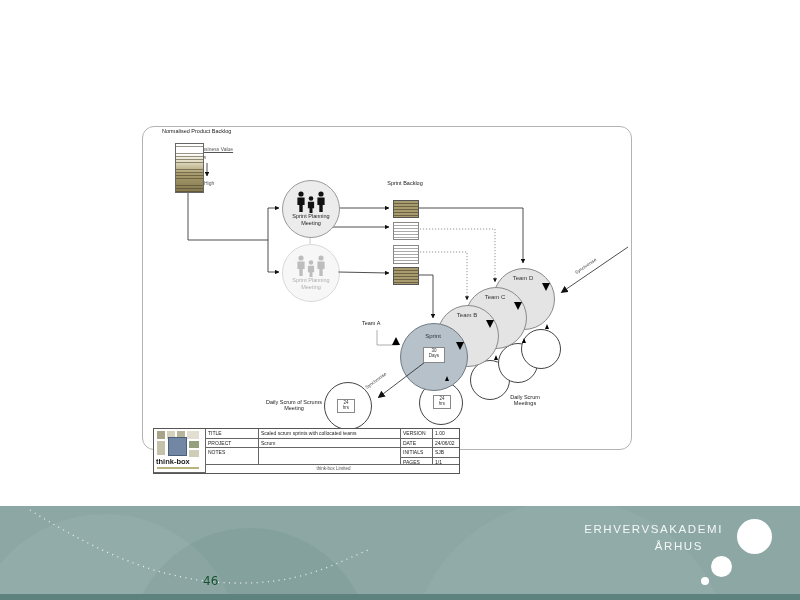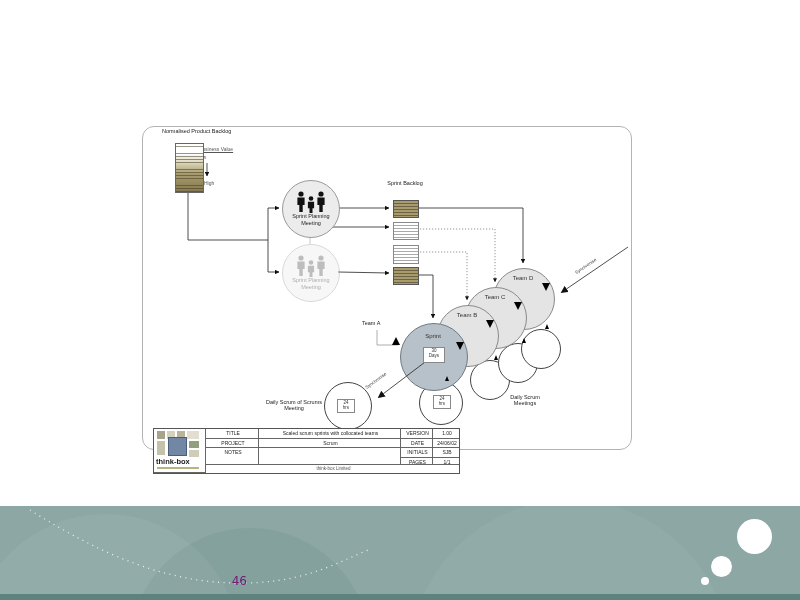--- a/index.html
+++ b/index.html
@@ -35,34 +35,34 @@
   .tri-up{border-left:4px solid transparent;border-right:4px solid transparent;border-bottom:8px solid #000;}
   .tri-down{border-left:4px solid transparent;border-right:4px solid transparent;border-top:8px solid #000;}
   .tri-up-s{border-left:2.5px solid transparent;border-right:2.5px solid transparent;border-bottom:5px solid #000;}
   .teamlbl{position:absolute;width:60px;text-align:center;font-size:6px;color:#333;z-index:7;}
   .rot{transform-origin:center;color:#444;font-size:4.5px;z-index:7;}
   
   .tb{position:absolute;left:11px;top:305px;z-index:9;background:#fff;border:1px solid #555;
       display:grid;grid-template-columns:52px 53px 142px 32px 26px;
       grid-template-rows:9.5px 9.5px 9.5px 7.5px 8px;font-size:5px;color:#222;}
   .tb>div{border-right:0.5px solid #666;border-bottom:0.5px solid #666;padding:1px 0 0 2px;
-          overflow:hidden;white-space:nowrap;line-height:1.4;text-align:center;}
+          overflow:hidden;white-space:nowrap;line-height:1.4;}
   .tb .noborder-r{border-right:none;} .tb .noborder-b{border-bottom:none;}
   .logo-cell{grid-row:1/6;position:relative;}
   .mosaic{position:absolute;left:3px;top:2px;width:44px;height:26px;}
   .mosaic div{position:absolute;}
   .logo-word{position:absolute;left:2px;top:28px;font-size:7.5px;font-weight:bold;color:#1a1a1a;letter-spacing:0;}
   .logo-tagline{position:absolute;left:3px;top:38px;width:42px;height:2px;background:#a8a060;opacity:0.8;}
   .strip{grid-column:2/6;text-align:center;font-size:4.5px;color:#555;padding-top:1.5px;}
   
   .band{position:absolute;left:0;top:506px;width:800px;height:88px;background:#8ca7a4;overflow:hidden;}
   .bstrip{position:absolute;left:0;top:594px;width:800px;height:6px;background:#5e837f;}
   .deco{position:absolute;border-radius:50%;}
-  .pagenum{position:absolute;left:203px;top:68px;width:44px;text-align:right;
-           font-family:"DejaVu Sans",sans-serif;font-size:12px;color:#701a75;}
+  .pagenum{position:absolute;left:203px;top:68px;width:44px;text-align:left;
+           font-family:"DejaVu Sans",sans-serif;font-size:12px;color:#14532d;}
   .brand{position:absolute;right:77px;top:17px;text-align:right;color:#f4f8f7;
          font-family:"Liberation Sans",sans-serif;font-size:11.5px;letter-spacing:1.6px;line-height:1.1;}
   .brand .l2{margin-top:4px;padding-right:20px;}
   .wcirc{position:absolute;border-radius:50%;background:#fff;}
 </style>
 </head>
 <body>
 
 <div class="slide">
 
@@ -228,19 +228,23 @@
   </div>
 
   <div class="band">
     <div class="deco" style="left:-30px;top:8px;width:270px;height:270px;background:rgba(255,255,255,0.06);"></div>
     <div class="deco" style="left:130px;top:22px;width:240px;height:240px;background:rgba(35,65,60,0.06);"></div>
     <div class="deco" style="left:410px;top:-6px;width:320px;height:320px;background:rgba(255,255,255,0.05);"></div>
     <svg width="800" height="88" style="position:absolute;left:0;top:0;">
       <path d="M30,4 C100,48 165,76 235,77 C300,78 330,60 368,44" fill="none" stroke="#ffffff" stroke-width="1.3" stroke-dasharray="1 4.5" opacity="0.85"></path>
     </svg>
     <div class="pagenum">46</div>
+    <div class="brand">
+      <div>ERHVERVSAKADEMI</div>
+      <div class="l2">ÅRHUS</div>
+    </div>
     <div class="wcirc" style="left:737px;top:13px;width:35px;height:35px;"></div>
     <div class="wcirc" style="left:711px;top:50px;width:21px;height:21px;"></div>
     <div class="wcirc" style="left:701px;top:71px;width:8px;height:8px;"></div>
   </div>
   <div class="bstrip"></div>
 
 </div>
 
 </body></html>

